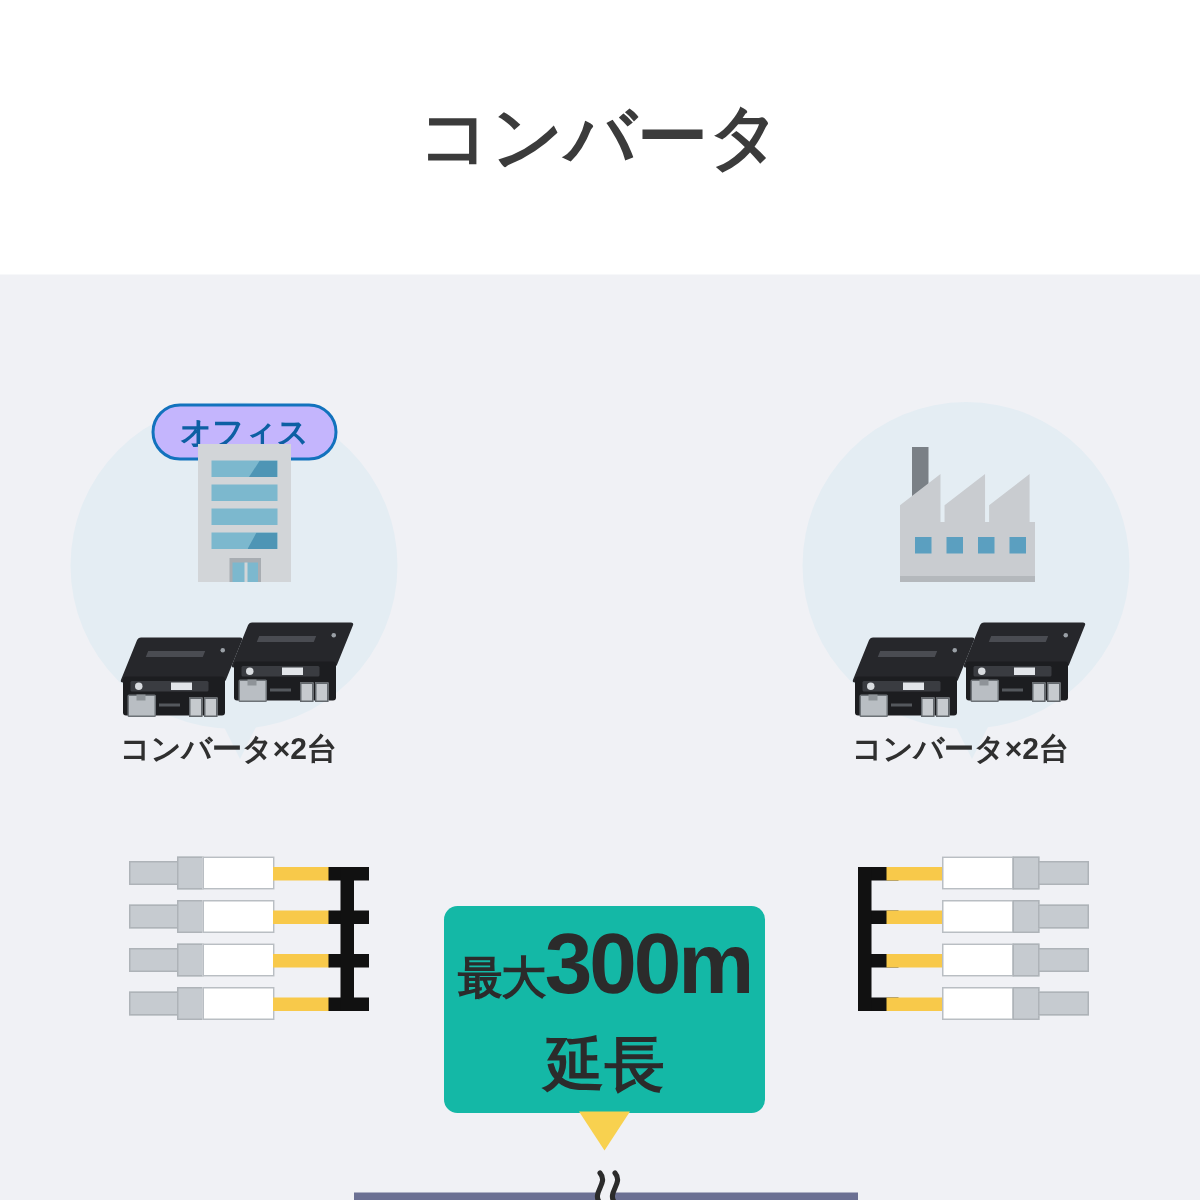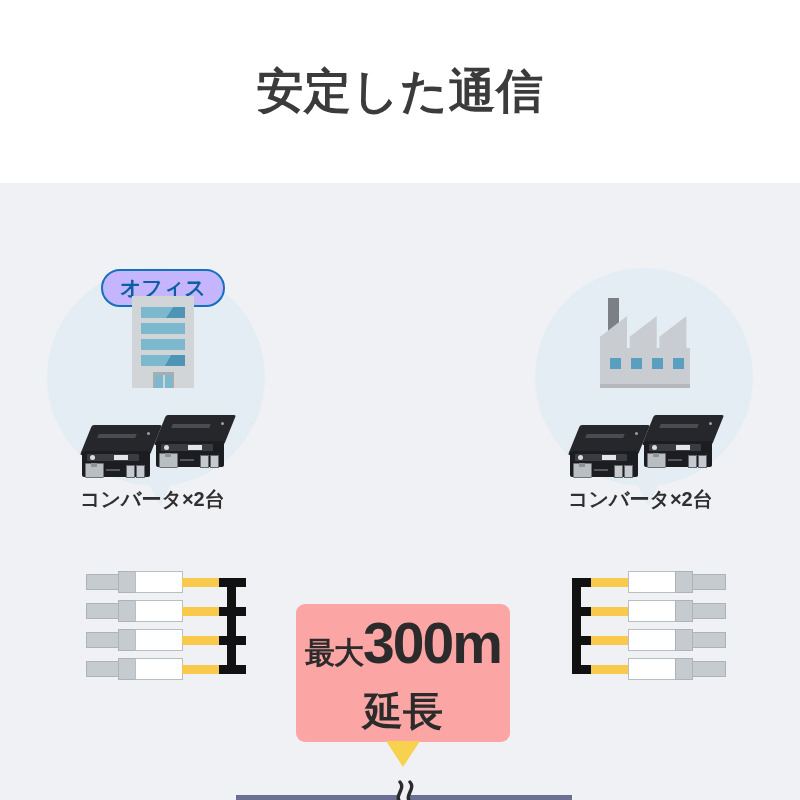--- a/index.html
+++ b/index.html
@@ -267,21 +267,21 @@
     white-space: nowrap;
   }
   .cap-conv-left  { left: 80px;  top: 303px; }
   .cap-conv-right { left: 568px; top: 303px; }
 
   
   .callout {
     position: absolute;
     left: 296px; top: 421px;
     width: 214px; height: 138px;
-    background: #fca5a5;
+    background: #14b8a6;
     border-radius: 9px;
     display: flex;
     flex-direction: column;
     align-items: center;
     justify-content: center;
   }
   .callout-tail {
     position: absolute;
     left: 386px; top: 558px;
     width: 0; height: 0;
@@ -305,20 +305,21 @@
     font-weight: bold;
     letter-spacing: -2px;
     line-height: 1;
   }
   .callout-l2 {
     color: #2b2b2b;
     font-size: 40px;
     font-weight: bold;
     line-height: 1.05;
     margin-top: 16px;
+    font-family: Liberation Serif, serif;
   }
 
   
   .lc-row { position: absolute; height: 22px; }
   .lc-tip {
     position: absolute;
     top: 3px;
     width: 34px; height: 16px;
     background: #c6cbd0;
     border: 1px solid #aeb3b8;
@@ -370,21 +371,21 @@
   .break-mark {
     position: absolute;
     left: 390px; top: 596px;
     width: 30px; height: 40px;
   }
 </style>
 </head>
 <body>
 
 <div class="header">
-  <div class="title-line">安定した通信</div>
+  <div class="title-line">コンバータ</div>
 </div>
 
 <div class="panel">
 
   <div class="halo halo-left"></div>
   <div class="halo-tail halo-tail-left"></div>
   <div class="halo halo-right"></div>
   <div class="halo-tail halo-tail-right"></div>
 
   <div class="badge badge-office">

